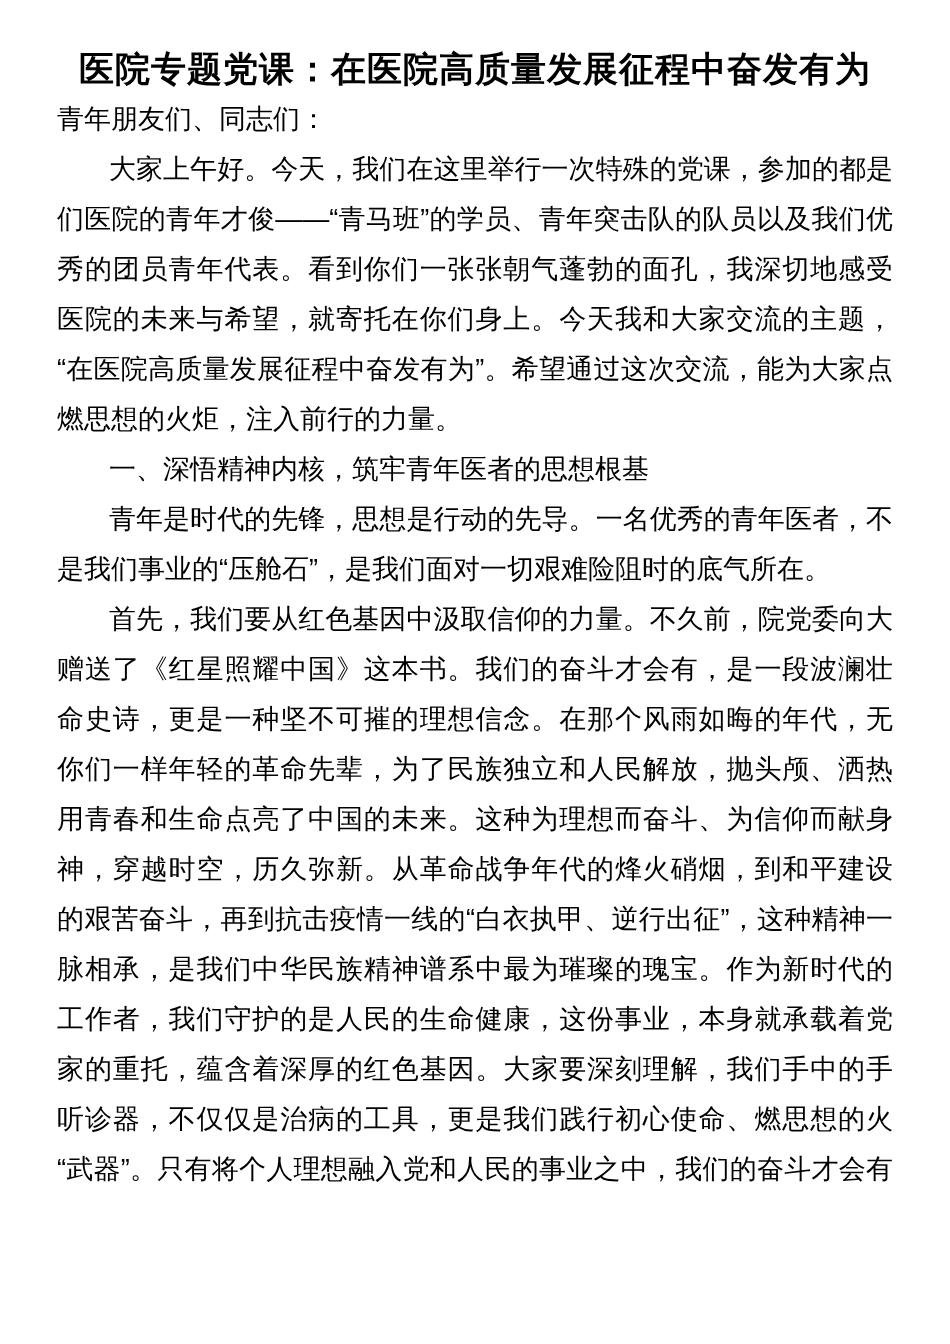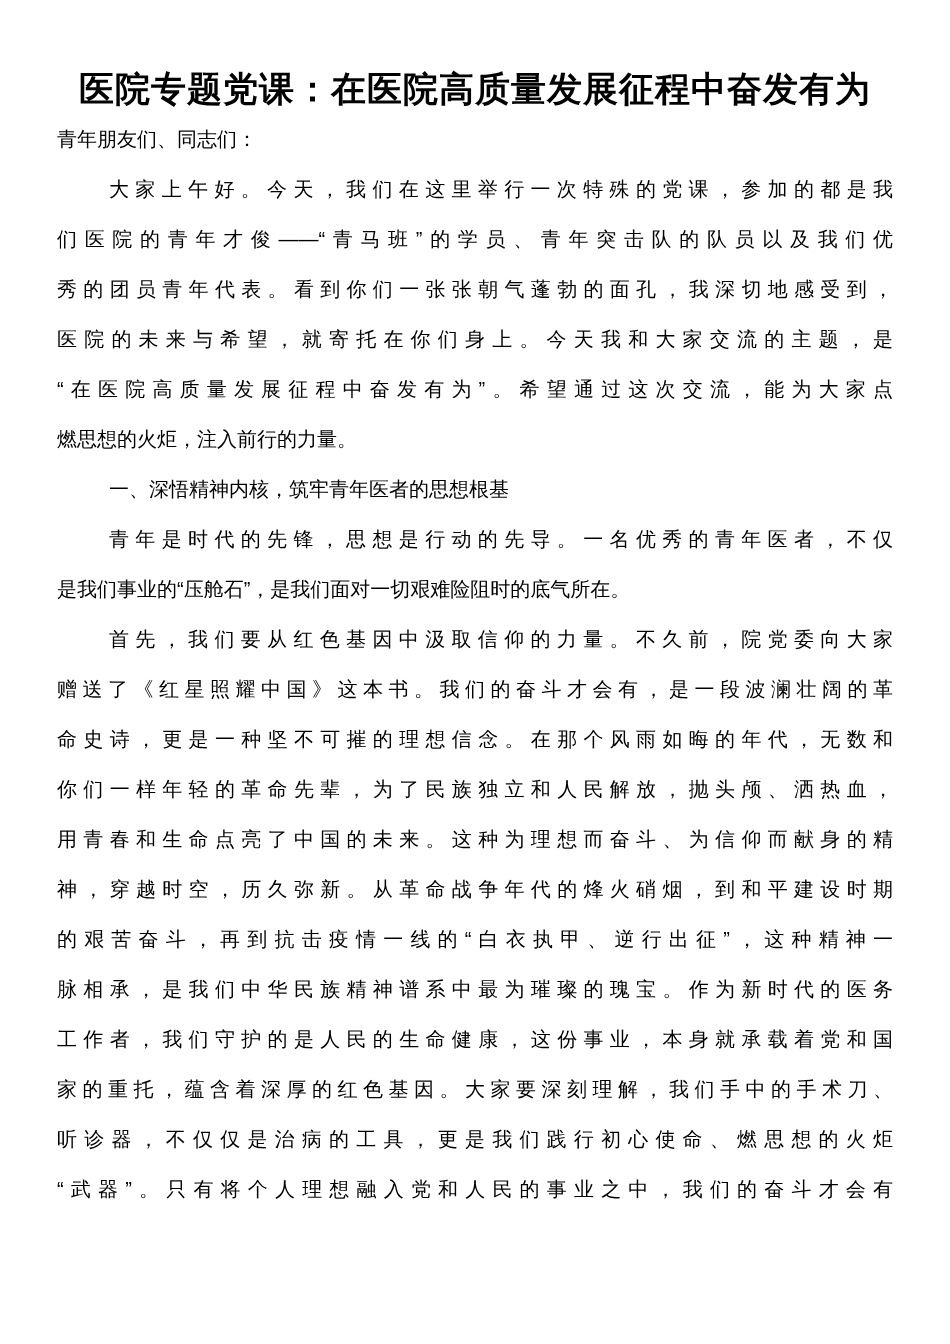--- a/index.html
+++ b/index.html
@@ -5,38 +5,38 @@
   html, body {
     margin: 0;
     padding: 0;
     background: #ffffff;
   }
   .page {
     position: relative;
     width: 950px;
     height: 1344px;
     box-sizing: border-box;
-    padding: 64px 57px 0 57px;
+    padding: 44px 57px 0 57px;
     background: #ffffff;
     color: #000000;
     font-family: "Liberation Sans", "DejaVu Sans", sans-serif;
     overflow: hidden;
   }
   .title {
     margin: 0;
     font-size: 35px;
     font-weight: bold;
     line-height: 50px;
     height: 50px;
     text-align: center;
     white-space: nowrap;
     letter-spacing: 1px;
   }
   .line {
-    font-size: 20px;
+    font-size: 27px;
     line-height: 50px;
     height: 50px;
     overflow: hidden;
     white-space: nowrap;
     text-align: left;
   }
   
   .line.fill {
     text-align: justify;
     text-align-last: justify;

